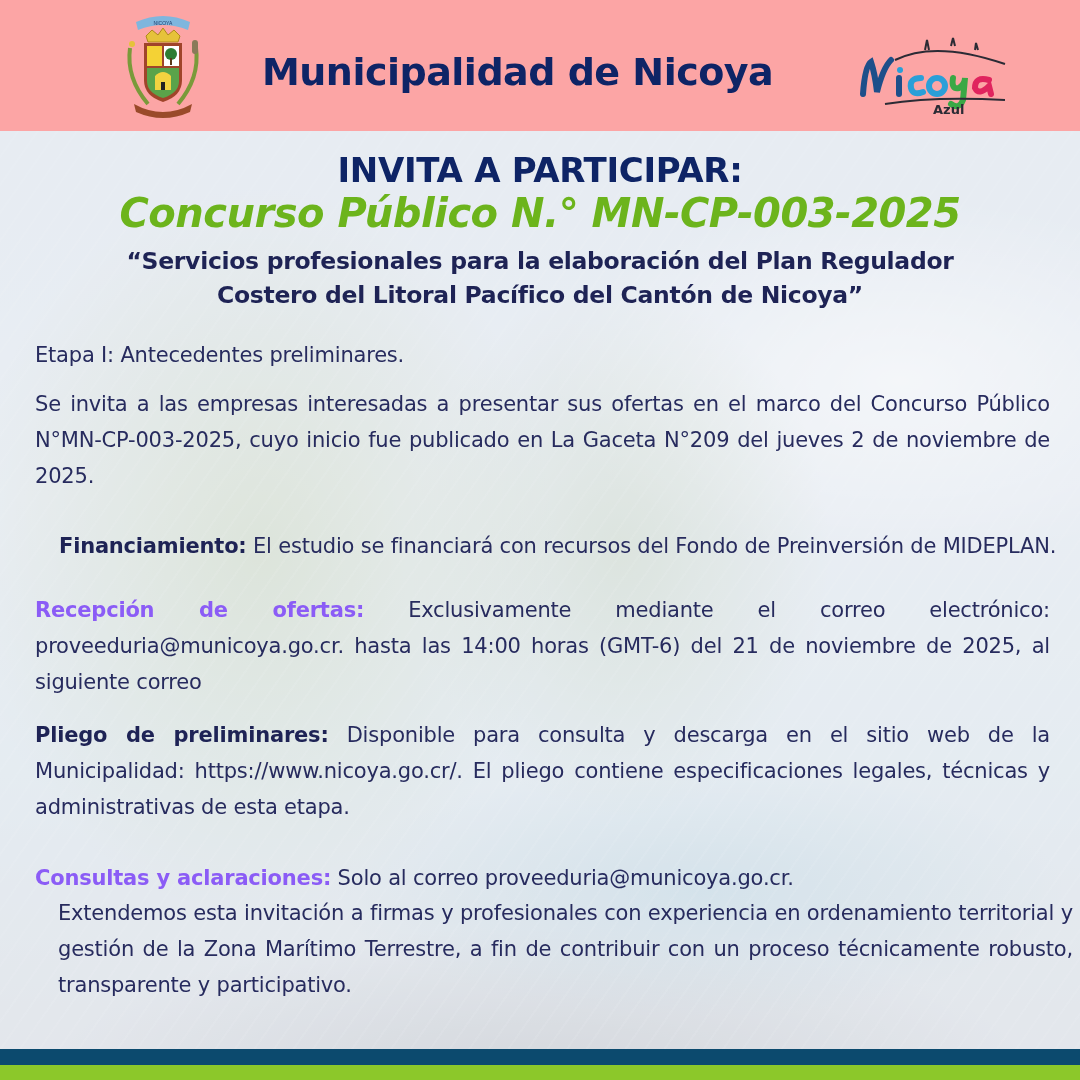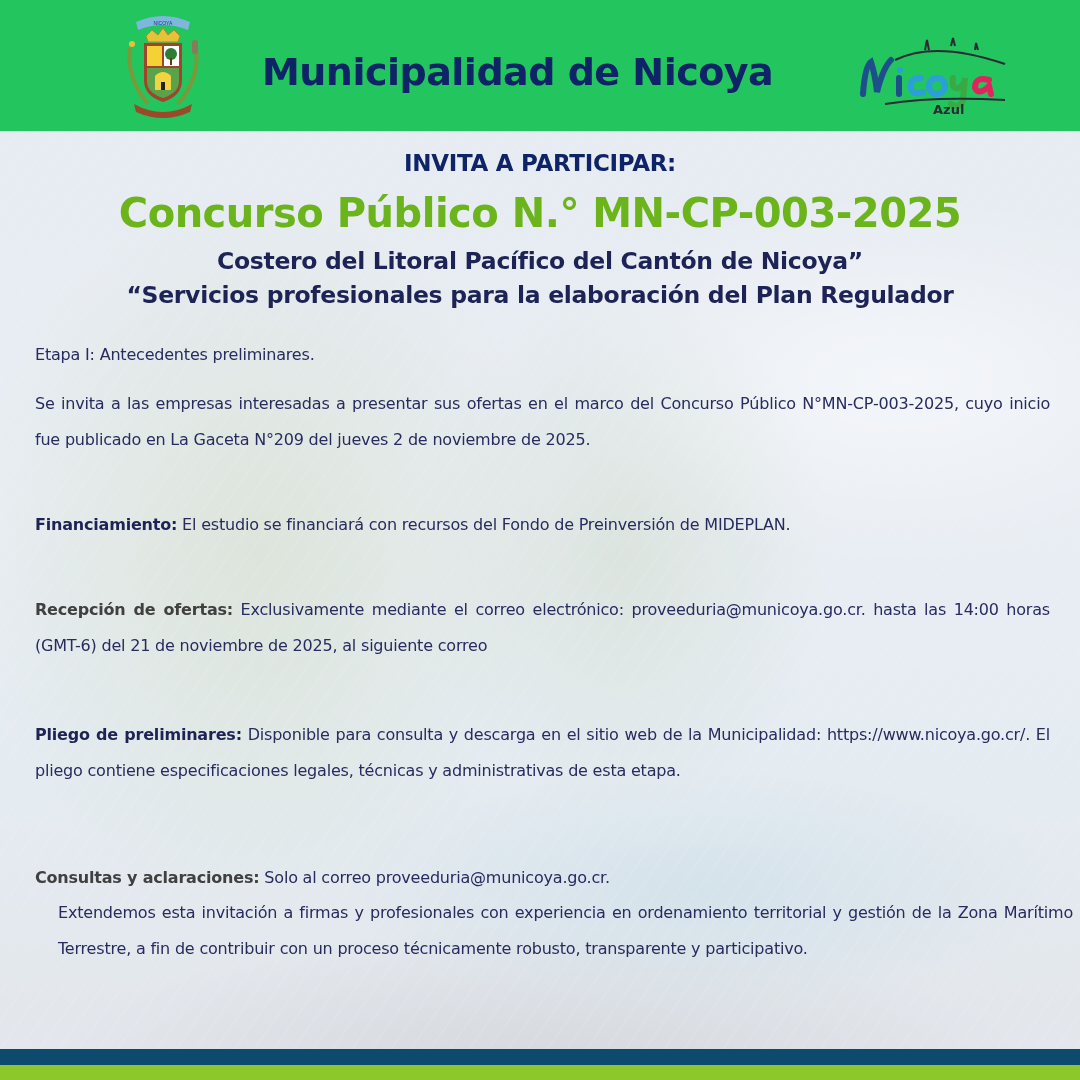--- a/index.html
+++ b/index.html
@@ -18,55 +18,55 @@
   }
   .bg::after {
     content: ""; position: absolute; inset: 0;
     background: repeating-linear-gradient(125deg, rgba(255,255,255,0.0) 0 14px, rgba(255,255,255,0.18) 14px 16px);
     opacity: 0.5;
   }
   .wash { position: absolute; left: 0; top: 131px; width: 1080px; height: 918px; background: rgba(236,240,246,0.55); }
 
   .header {
     position: absolute; left: 0; top: 0; width: 1080px; height: 131px;
-    background: #22c55e;
+    background: #fca5a5;
   }
   .crest { position: absolute; left: 118px; top: 8px; width: 90px; height: 114px; }
   .org-name {
     position: absolute; left: 262px; top: 50px; width: 540px;
     font-family: "DejaVu Sans", sans-serif; font-weight: bold;
     font-size: 38px; color: #0e2466; letter-spacing: -0.5px; white-space: nowrap;
   }
   .brand { position: absolute; left: 855px; top: 34px; width: 160px; height: 84px; }
 
   .headline { position: absolute; left: 0; width: 1080px; text-align: center; }
   .invita {
     top: 150px; font-family: "DejaVu Sans", sans-serif; font-weight: bold;
-    font-size: 23px; color: #0e2466; letter-spacing: -0.3px;
+    font-size: 34px; color: #0e2466; letter-spacing: -0.3px;
   }
   .concurso {
     top: 190px; font-family: "DejaVu Sans", sans-serif; font-weight: bold;
-    font-size: 40px; color: #6cb41c; letter-spacing: -0.5px;
+    font-size: 40px; color: #6cb41c; letter-spacing: -0.5px; font-style: italic;
   }
   .subject {
     top: 244px; font-family: "DejaVu Sans", sans-serif; font-weight: bold;
     font-size: 23.5px; line-height: 34px; color: #1e2355; letter-spacing: -0.3px;
   }
 
   .body-text {
     position: absolute; left: 35px; width: 1015px;
-    font-family: "DejaVu Sans", sans-serif; font-size: 16px; line-height: 36px;
+    font-family: "DejaVu Sans", sans-serif; font-size: 21px; line-height: 36px;
     color: #272b5e; text-align: justify; letter-spacing: -0.2px;
   }
   .lbl-dark { color: #1e2355; font-weight: bold; }
-  .lbl-green { color: #404040; font-weight: bold; }
+  .lbl-green { color: #8b5cf6; font-weight: bold; }
 
   .p1 { top: 337px; }
   .p2 { top: 386px; }
-  .p3 { top: 507px; }
+  .p3 { top: 528px; margin-left: 24px; }
   .p4 { top: 592px; }
   .p5 { top: 717px; }
   .p6 { top: 860px; }
   .p7 { top: 895px; margin-left: 23px; }
 
   .footer-blue { position: absolute; left: 0; top: 1049px; width: 1080px; height: 16px; background: #0c4a6e; }
   .footer-green { position: absolute; left: 0; top: 1065px; width: 1080px; height: 15px; background: #8cc82a; }
 </style>
 </head>
 <body>
@@ -107,22 +107,22 @@
     <path d="M98 44 Q96 56 104 54 Q110 50 110 44 L108 66 Q104 76 96 70" stroke="#3aa845" stroke-width="6" fill="none" stroke-linecap="round"></path>
     <path d="M134 46 Q120 42 120 54 Q124 62 134 52 L136 60" stroke="#e0245e" stroke-width="6" fill="none" stroke-linecap="round"></path>
     <path d="M30 70 Q80 62 150 66" stroke="#2b2b35" stroke-width="2" fill="none"></path>
     <text x="78" y="80" font-size="13" font-weight="bold" fill="#2b2b35" font-family="DejaVu Sans, sans-serif">Azul</text>
   </svg>
 </header>
 
 <div class="headline invita">INVITA A PARTICIPAR:</div>
 <div class="headline concurso">Concurso Público N.° MN-CP-003-2025</div>
 <div class="headline subject">
+  <div>“Servicios profesionales para la elaboración del Plan Regulador</div>
   <div>Costero del Litoral Pacífico del Cantón de Nicoya”</div>
-  <div>“Servicios profesionales para la elaboración del Plan Regulador</div>
 </div>
 
 <p class="body-text p1">Etapa I: Antecedentes preliminares.</p>
 <p class="body-text p2">Se invita a las empresas interesadas a presentar sus ofertas en el marco del Concurso Público N°MN-CP-003-2025, cuyo inicio fue publicado en La Gaceta N°209 del jueves 2 de noviembre de 2025.</p>
 
 <p class="body-text p3"><span class="lbl-dark">Financiamiento:</span><span> El estudio se financiará con recursos del Fondo de Preinversión de MIDEPLAN.</span></p>
 
 <p class="body-text p4"><span class="lbl-green">Recepción de ofertas:</span><span> Exclusivamente mediante el correo electrónico: proveeduria@municoya.go.cr. hasta las 14:00 horas (GMT-6) del 21 de noviembre de 2025, al siguiente correo</span></p>
 
 <p class="body-text p5"><span class="lbl-dark">Pliego de preliminares:</span><span> Disponible para consulta y descarga en el sitio web de la Municipalidad: https://www.nicoya.go.cr/. El pliego contiene especificaciones legales, técnicas y administrativas de esta etapa.</span></p>

